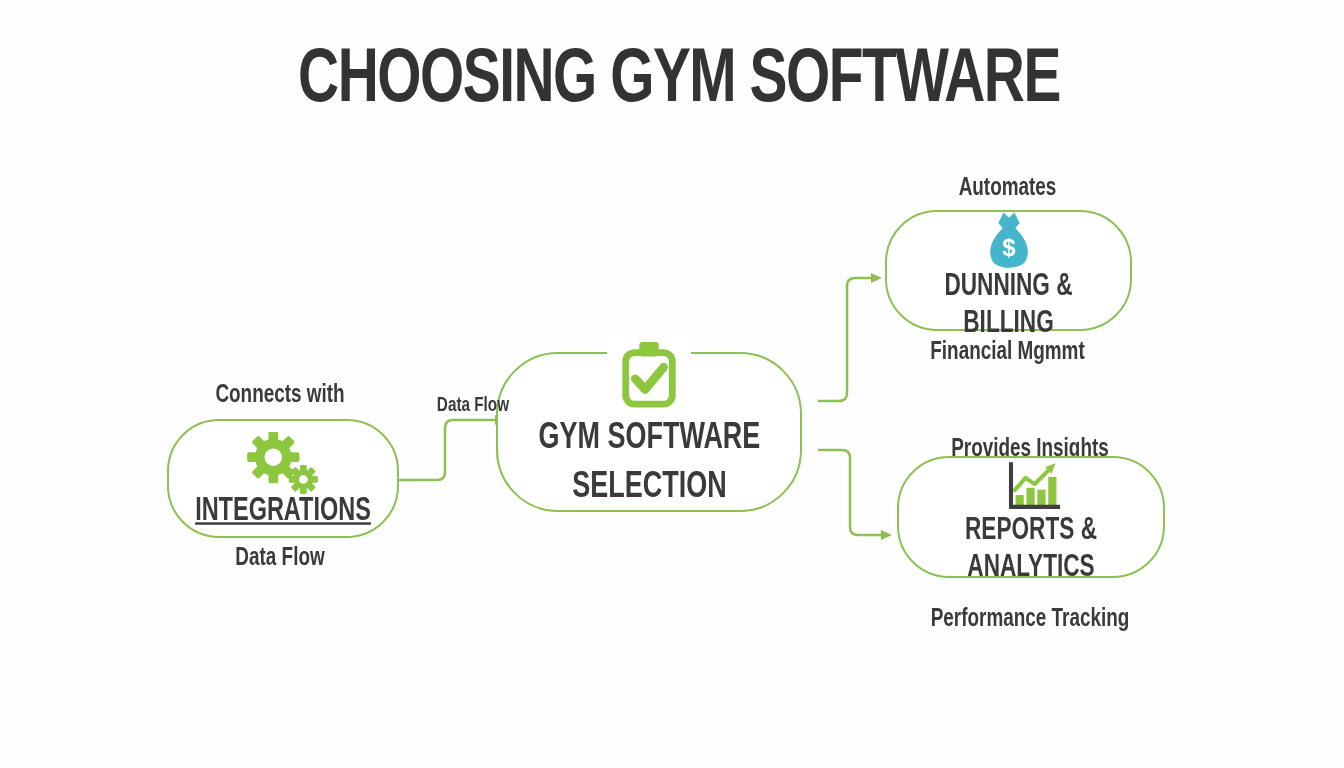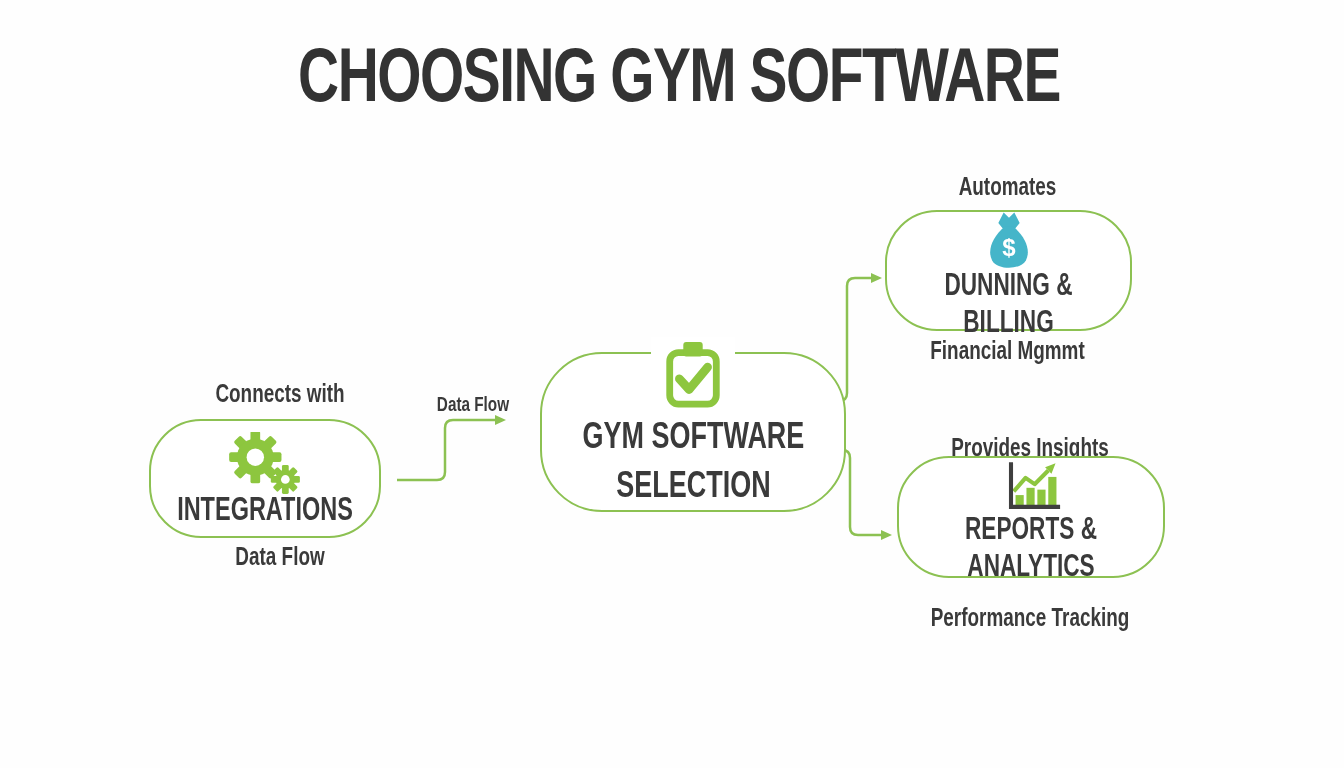--- a/index.html
+++ b/index.html
@@ -61,21 +61,21 @@
   <g fill="none" stroke="#8CC152" stroke-width="2.5">
     <path d="M397,480 H437 Q445,480 445,472 V428 Q445,420 453,420 H496" marker-end="url(#arrow)"></path>
     <path d="M818,401 H839 Q847,401 847,393 V286 Q847,278 855,278 H872" marker-end="url(#arrow)"></path>
     <path d="M818,450 H842 Q850,450 850,458 V527 Q850,535 858,535 H882" marker-end="url(#arrow)"></path>
   </g>
 </svg>
 
 <div class="conn-label" style="left:418px;top:395px;width:110px;">Data Flow</div>
 
 <div class="side-label" style="left:165px;top:382px;width:230px;">Connects with</div>
-<div class="node" style="left:149px;top:419px;width:228px;height:115px;border-radius:52px;">
+<div class="node" style="left:167px;top:419px;width:228px;height:115px;border-radius:52px;text-decoration:underline;">
   <span class="icon">
     <svg width="76" height="62" viewBox="0 0 76 64">
       <g fill="#8dc63f">
         <g transform="translate(28,26)">
           <g>
             <rect x="-5" y="-27" width="10" height="12" rx="2"></rect>
             <rect x="-5" y="-27" width="10" height="12" rx="2" transform="rotate(45)"></rect>
             <rect x="-5" y="-27" width="10" height="12" rx="2" transform="rotate(90)"></rect>
             <rect x="-5" y="-27" width="10" height="12" rx="2" transform="rotate(135)"></rect>
             <rect x="-5" y="-27" width="10" height="12" rx="2" transform="rotate(180)"></rect>
@@ -100,21 +100,21 @@
           <circle r="10"></circle>
           <circle r="4.5" fill="#ffffff"></circle>
         </g>
       </g>
     </svg>
   </span>
   <span class="node-title" style="font-size:27px;">INTEGRATIONS</span>
 </div>
 <div class="side-label" style="left:165px;top:545px;width:230px;">Data Flow</div>
 
-<div class="node" style="left:540px;top:352px;width:302px;height:156px;border-radius:62px;">
+<div class="node" style="left:496px;top:352px;width:302px;height:156px;border-radius:62px;">
   <span class="clip-icon icon">
     <svg width="66" height="74" viewBox="0 0 68 76">
       <rect x="10" y="16" width="48" height="53" rx="9" fill="#ffffff" stroke="#8dc63f" stroke-width="7"></rect>
       <rect x="24" y="5" width="20" height="15" rx="3" fill="#8dc63f"></rect>
       <polyline points="20,43 30,54 49,31" fill="none" stroke="#8dc63f" stroke-width="9" stroke-linecap="round" stroke-linejoin="round"></polyline>
     </svg>
   </span>
   <span class="node-title" style="font-size:31px;margin-top:56px;line-height:1.3;">GYM SOFTWARE
 SELECTION</span>
 </div>

